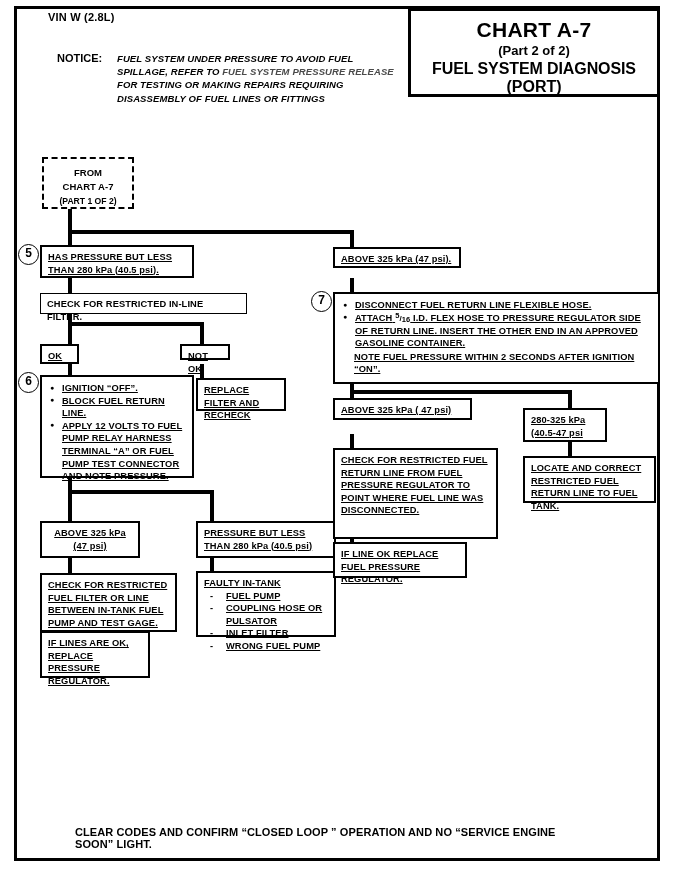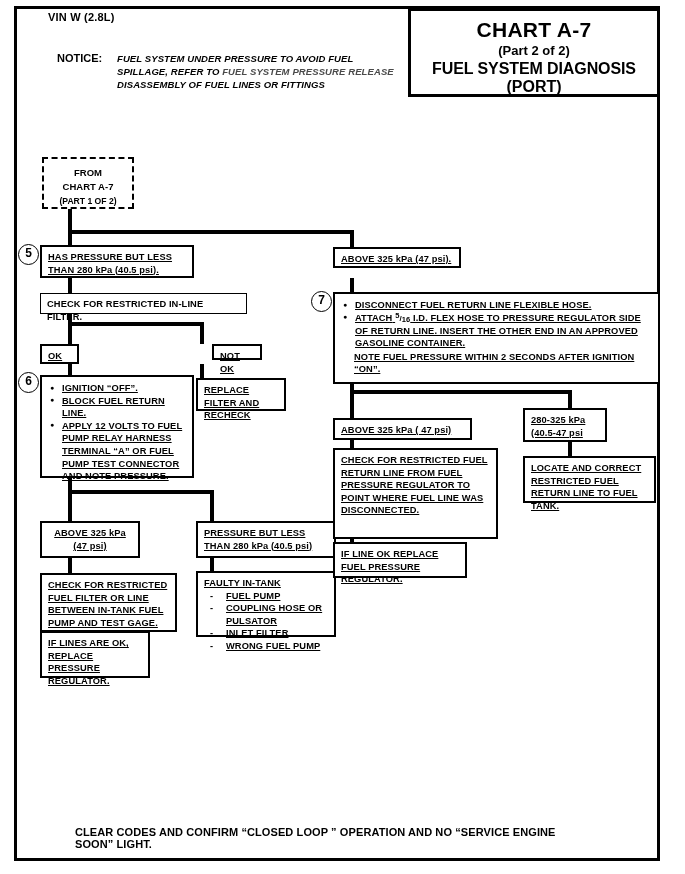--- a/index.html
+++ b/index.html
@@ -72,20 +72,21 @@
 
   <div class="frame"></div>
 
   <div class="abs vin">VIN W (2.8L)</div>
 
   <div class="abs notice-wrap">
     <div class="notice-lbl">NOTICE:</div>
     <div class="notice-body">
       <div>FUEL SYSTEM UNDER PRESSURE TO AVOID FUEL</div>
       <div><span>SPILLAGE, REFER TO</span> <span class="faint">FUEL SYSTEM PRESSURE  RELEASE</span></div>
+      <div>FOR TESTING OR MAKING REPAIRS REQUIRING</div>
       <div>DISASSEMBLY OF FUEL LINES OR FITTINGS</div>
     </div>
   </div>
 
   <div class="abs titlebox">
     <div class="t-main">CHART A-7</div>
     <div class="t-sub1">(Part 2 of 2)</div>
     <div class="t-sub2">FUEL SYSTEM DIAGNOSIS</div>
     <div class="t-sub3">(PORT)</div>
   </div>
@@ -126,21 +127,21 @@
   <div class="circ" style="left:18px;top:244px;">5</div>
   <div class="circ" style="left:18px;top:372px;">6</div>
   <div class="circ" style="left:311px;top:291px;">7</div>
 
   <div class="abs box thick" style="left:40px;top:245px;width:154px;height:33px;">HAS PRESSURE BUT LESS THAN 280 kPa (40.5 psi).</div>
 
   <div class="abs box" style="left:40px;top:293px;width:207px;height:21px;">CHECK FOR RESTRICTED IN-LINE FILTER.</div>
 
   <div class="abs box thick" style="left:40px;top:344px;width:39px;height:20px;">OK</div>
 
-  <div class="abs box thick" style="left:212px;top:344px;width:50px;height:16px;">NOT OK</div>
+  <div class="abs box thick" style="left:180px;top:344px;width:50px;height:16px;">NOT OK</div>
 
   <div class="abs box thick" style="left:196px;top:378px;width:90px;height:33px;">REPLACE FILTER AND RECHECK</div>
 
   <div class="abs box thick" style="left:40px;top:375px;width:154px;height:103px;">
     <ul class="bl">
       <li>IGNITION “OFF”.</li>
       <li>BLOCK FUEL RETURN LINE.</li>
       <li>APPLY 12 VOLTS TO FUEL PUMP RELAY HARNESS TERMINAL “A” OR FUEL PUMP TEST CONNECTOR AND NOTE PRESSURE.</li>
     </ul>
   </div>
@@ -171,21 +172,21 @@
   <div class="abs box thick" style="left:333px;top:292px;width:327px;height:92px;">
     <ul class="bl">
       <li>DISCONNECT FUEL RETURN LINE FLEXIBLE HOSE.</li>
       <li><span>ATTACH</span>
         <span class="frac"><sup>5</sup>/<sub>16</sub></span>
         <span>I.D. FLEX HOSE TO PRESSURE REGULATOR SIDE OF RETURN LINE. INSERT THE OTHER END IN  AN  APPROVED GASOLINE CONTAINER.</span></li>
     </ul>
     <div class="ind">NOTE FUEL PRESSURE WITHIN 2 SECONDS AFTER IGNITION “ON”.</div>
   </div>
 
-  <div class="abs box thick" style="left:333px;top:418px;width:139px;height:22px;">ABOVE 325 kPa ( 47 psi)</div>
+  <div class="abs box thick" style="left:333px;top:398px;width:139px;height:22px;">ABOVE 325 kPa ( 47 psi)</div>
 
   <div class="abs box thick" style="left:523px;top:408px;width:84px;height:34px;">
     <div>280-325 kPa</div>
     <div>(40.5-47 psi</div>
   </div>
 
   <div class="abs box thick" style="left:333px;top:448px;width:165px;height:91px;">CHECK FOR RESTRICTED FUEL RETURN LINE FROM FUEL PRESSURE REGULATOR TO POINT WHERE FUEL LINE WAS DISCONNECTED.</div>
 
   <div class="abs box thick" style="left:333px;top:542px;width:134px;height:36px;">IF LINE OK REPLACE FUEL PRESSURE REGULATOR.</div>
 

